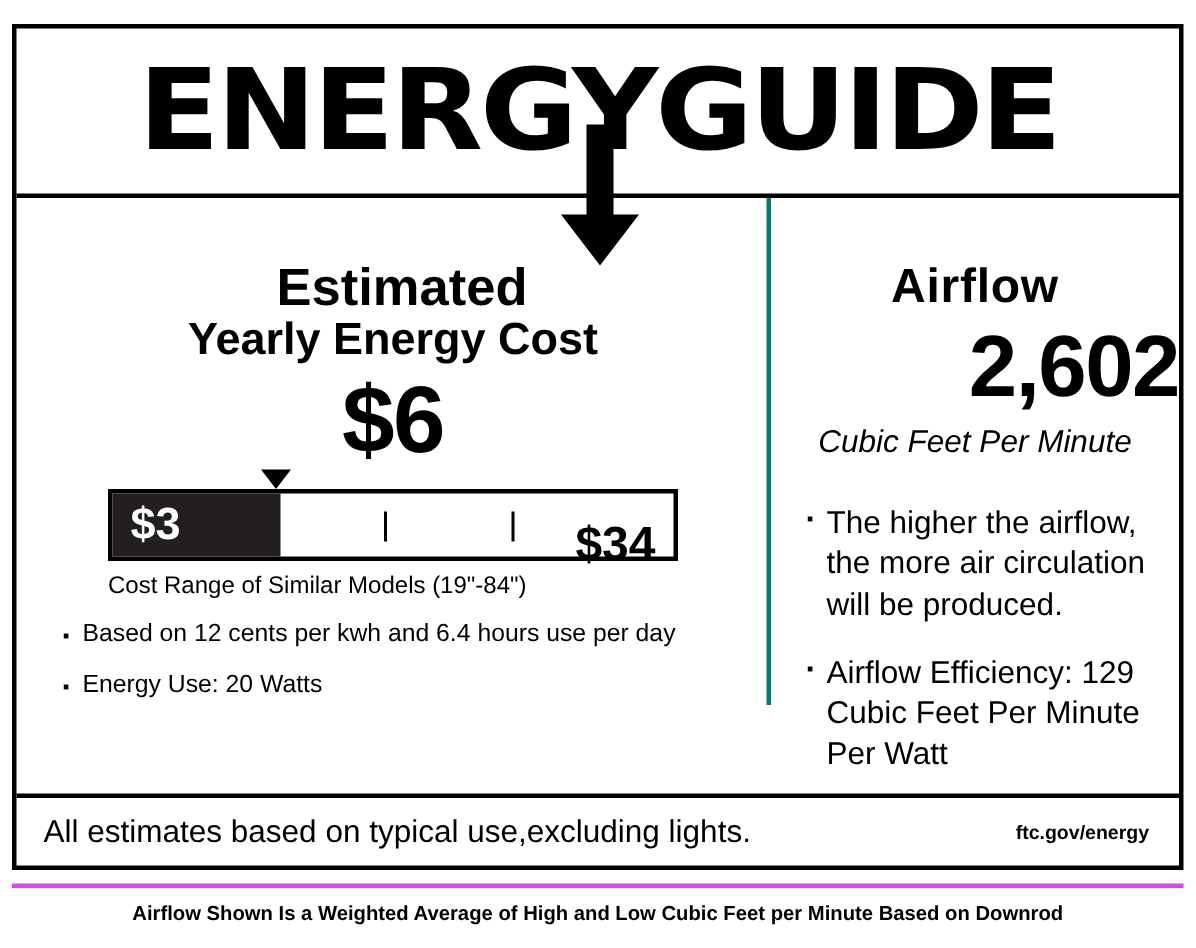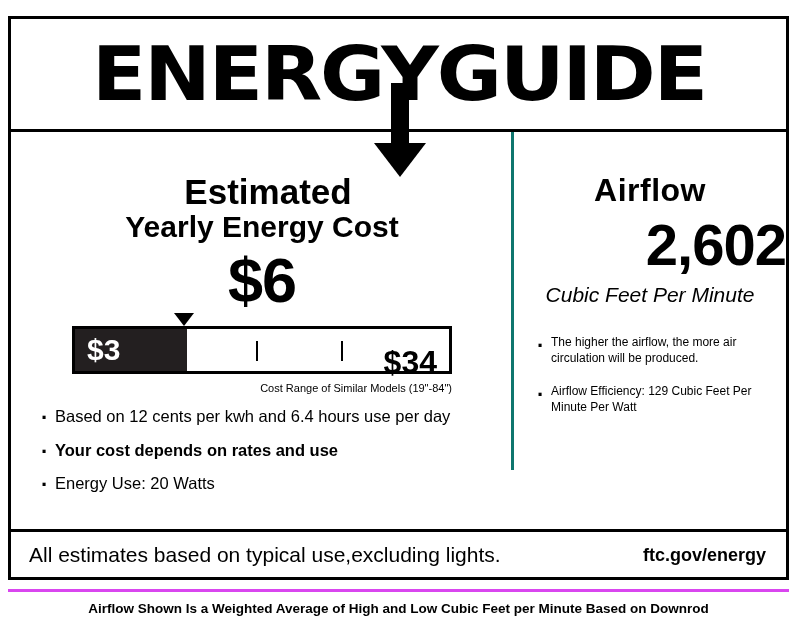--- a/index.html
+++ b/index.html
@@ -192,22 +192,22 @@
     position: absolute;
     top: 12px;
     width: 2px;
     height: 20px;
     background: #000;
   }
   .tick-1 { left: 181px; }
   .tick-2 { left: 266px; }
 
   .range-caption {
-    text-align: right;
-    font-size: 11px;
+    text-align: left;
+    font-size: 16px;
     margin-top: 8px;
   }
 
   .bullets-left {
     margin: 12px 0 0 30px;
     padding: 0;
     list-style: none;
   }
   .bullets-left li {
     font-size: 16.5px;
@@ -251,21 +251,21 @@
     margin-top: 10px;
     line-height: 1;
     font-style: italic;
   }
   .bullets-right {
     margin: 30px 18px 0 22px;
     padding: 0;
     list-style: none;
   }
   .bullets-right li {
-    font-size: 12px;
+    font-size: 21px;
     line-height: 1.3;
     margin-bottom: 18px;
     position: relative;
     padding-left: 15px;
   }
   .bullets-right li::before {
     content: "\00B7";
     position: absolute;
     left: 1px;
     top: -3px;
@@ -288,21 +288,21 @@
     left: 18px;
     top: 50%;
     transform: translateY(-50%);
     font-size: 21px;
   }
   .footer-url {
     position: absolute;
     right: 20px;
     top: 50%;
     transform: translateY(-50%);
-    font-size: 18px;
+    font-size: 13px;
     font-weight: 700;
   }
 
   
   .disclaimer {
     position: absolute;
     left: 8px;
     top: 589px;
     width: 781px;
     border-top: 3px solid #d946ef;
@@ -342,21 +342,20 @@
             <div class="range-low">$3</div>
             <div class="tick tick-1"></div>
             <div class="tick tick-2"></div>
             <div class="range-high">$34</div>
           </div>
           <div class="range-caption">Cost Range of Similar Models (19"-84")</div>
         </div>
 
         <ul class="bullets-left">
           <li>Based on 12 cents per kwh and 6.4 hours use per day</li>
-          <li class="bold">Your cost depends on rates and use</li>
           <li>Energy Use: 20 Watts</li>
         </ul>
       </div>
 
       <div class="col-right">
         <div class="airflow-title">Airflow</div>
         <div class="airflow-value">2,602</div>
         <div class="airflow-units">Cubic Feet Per Minute</div>
 
         <ul class="bullets-right">

